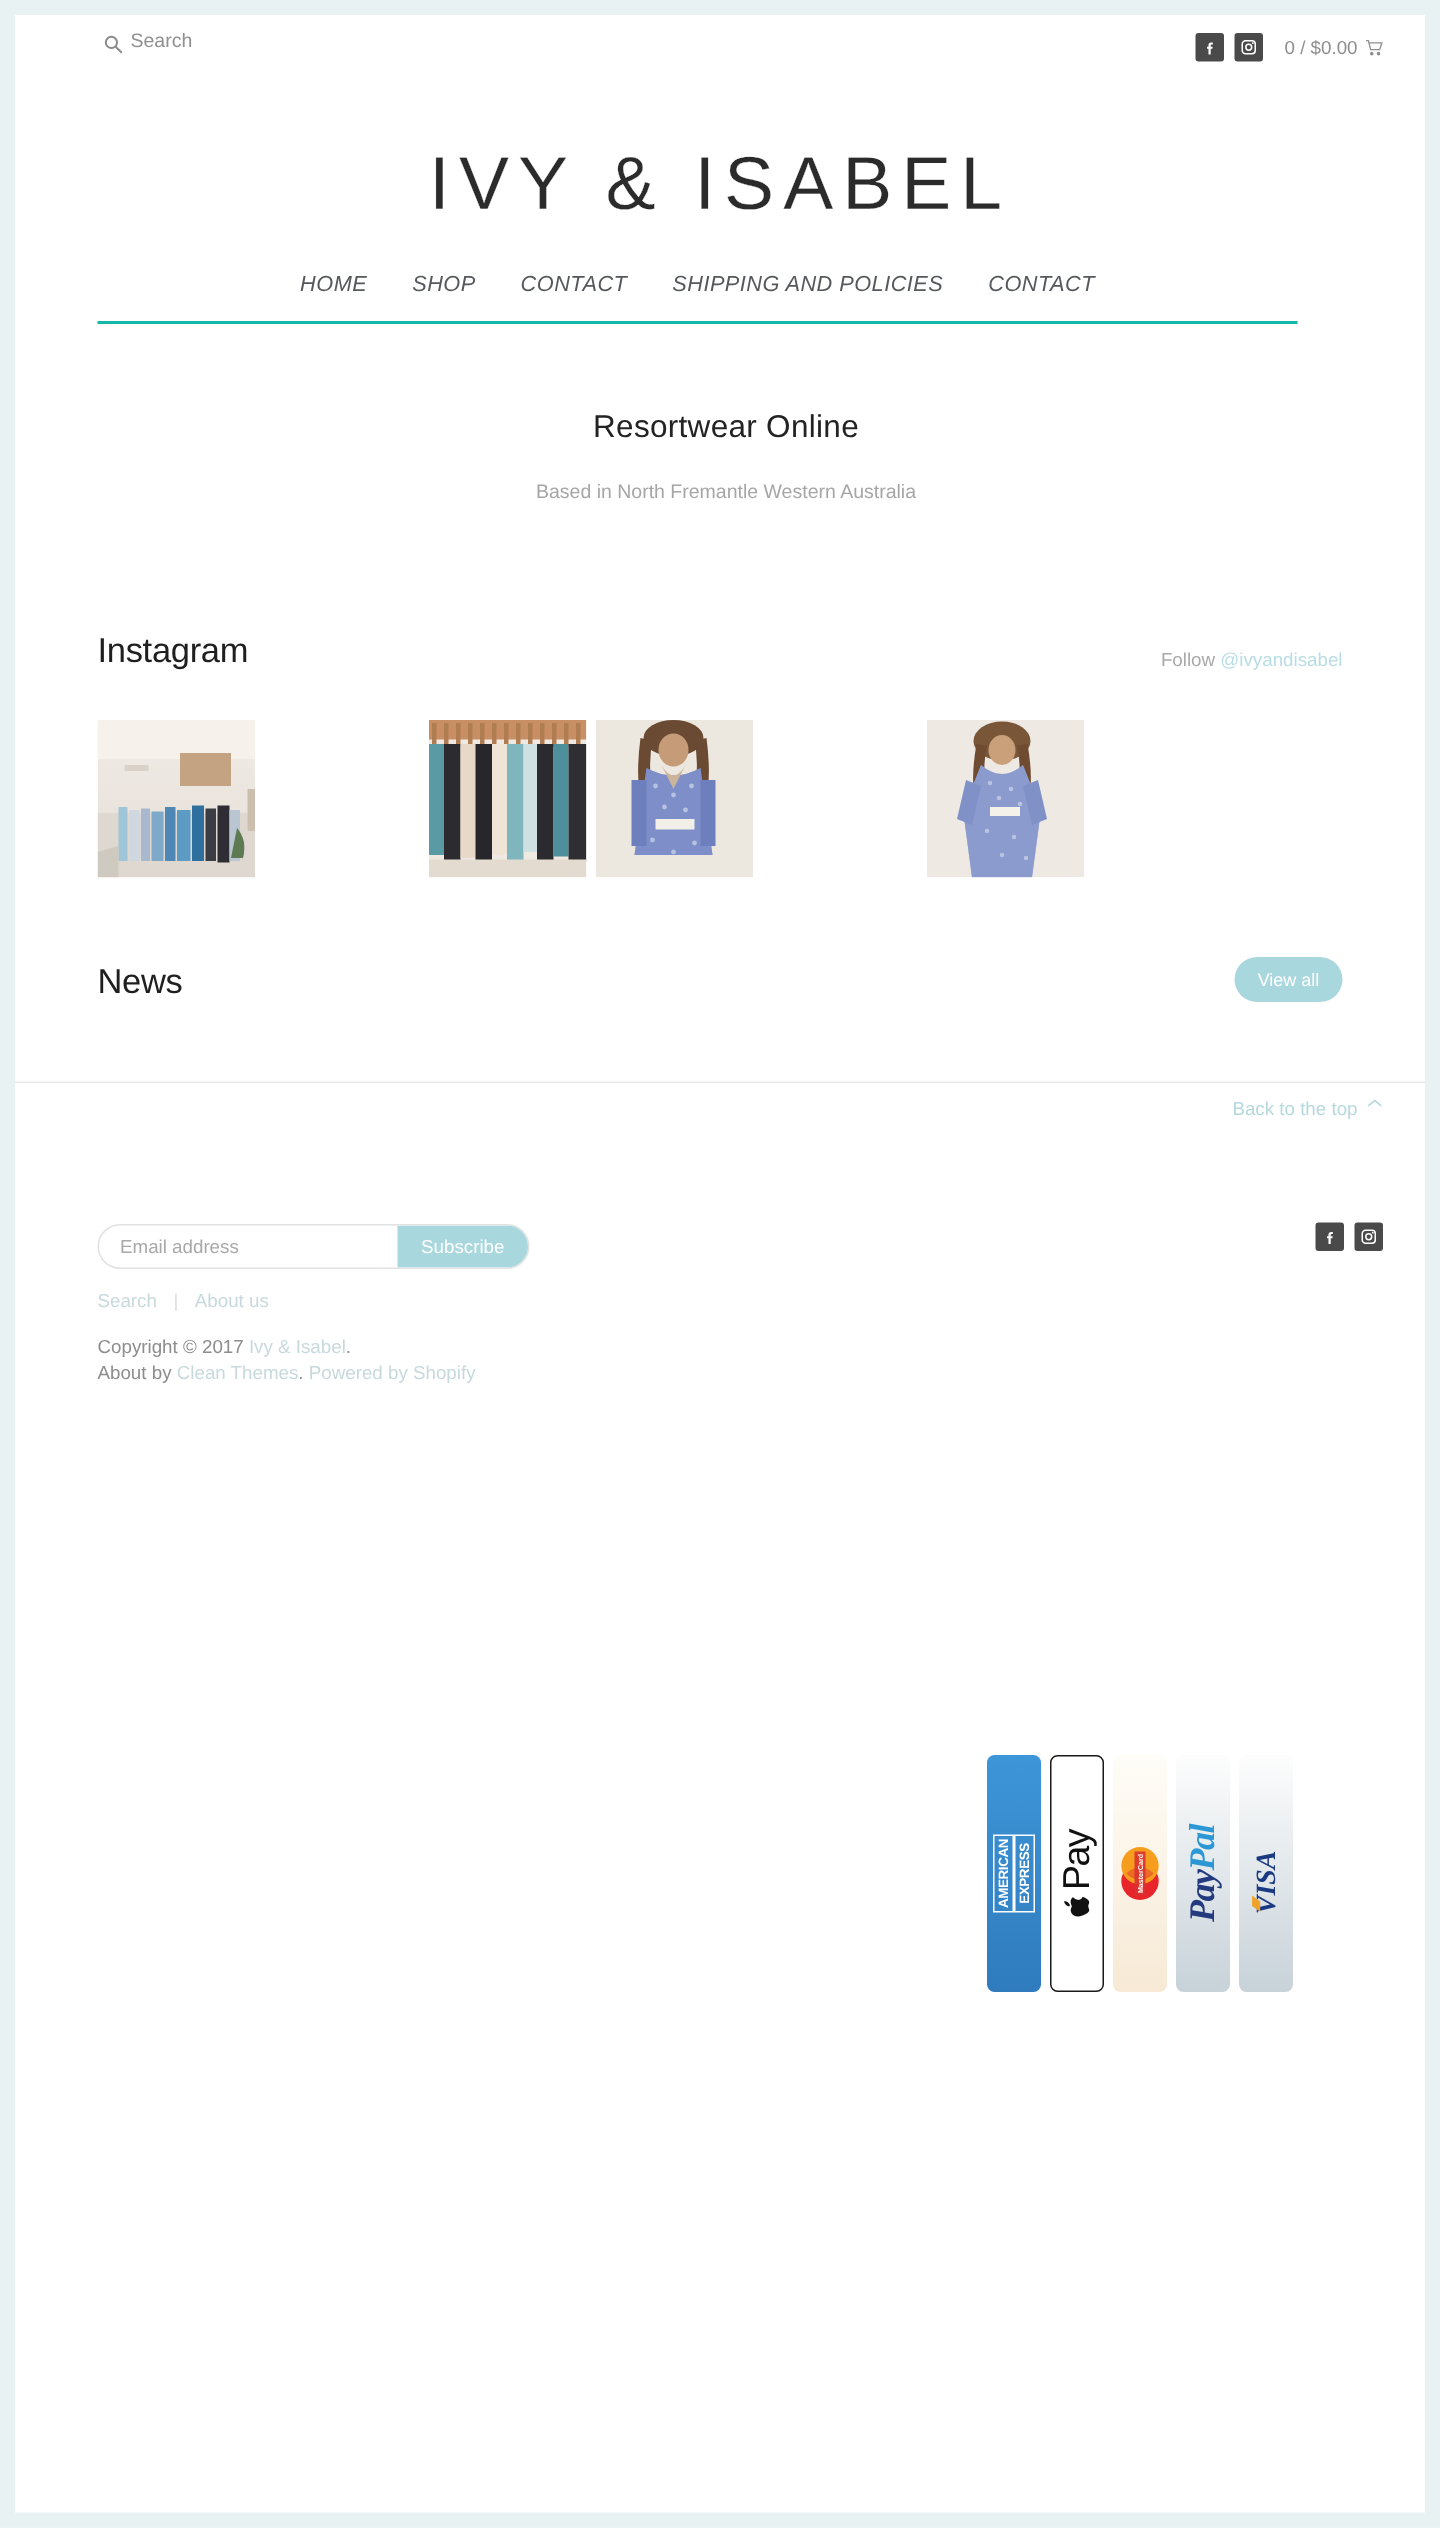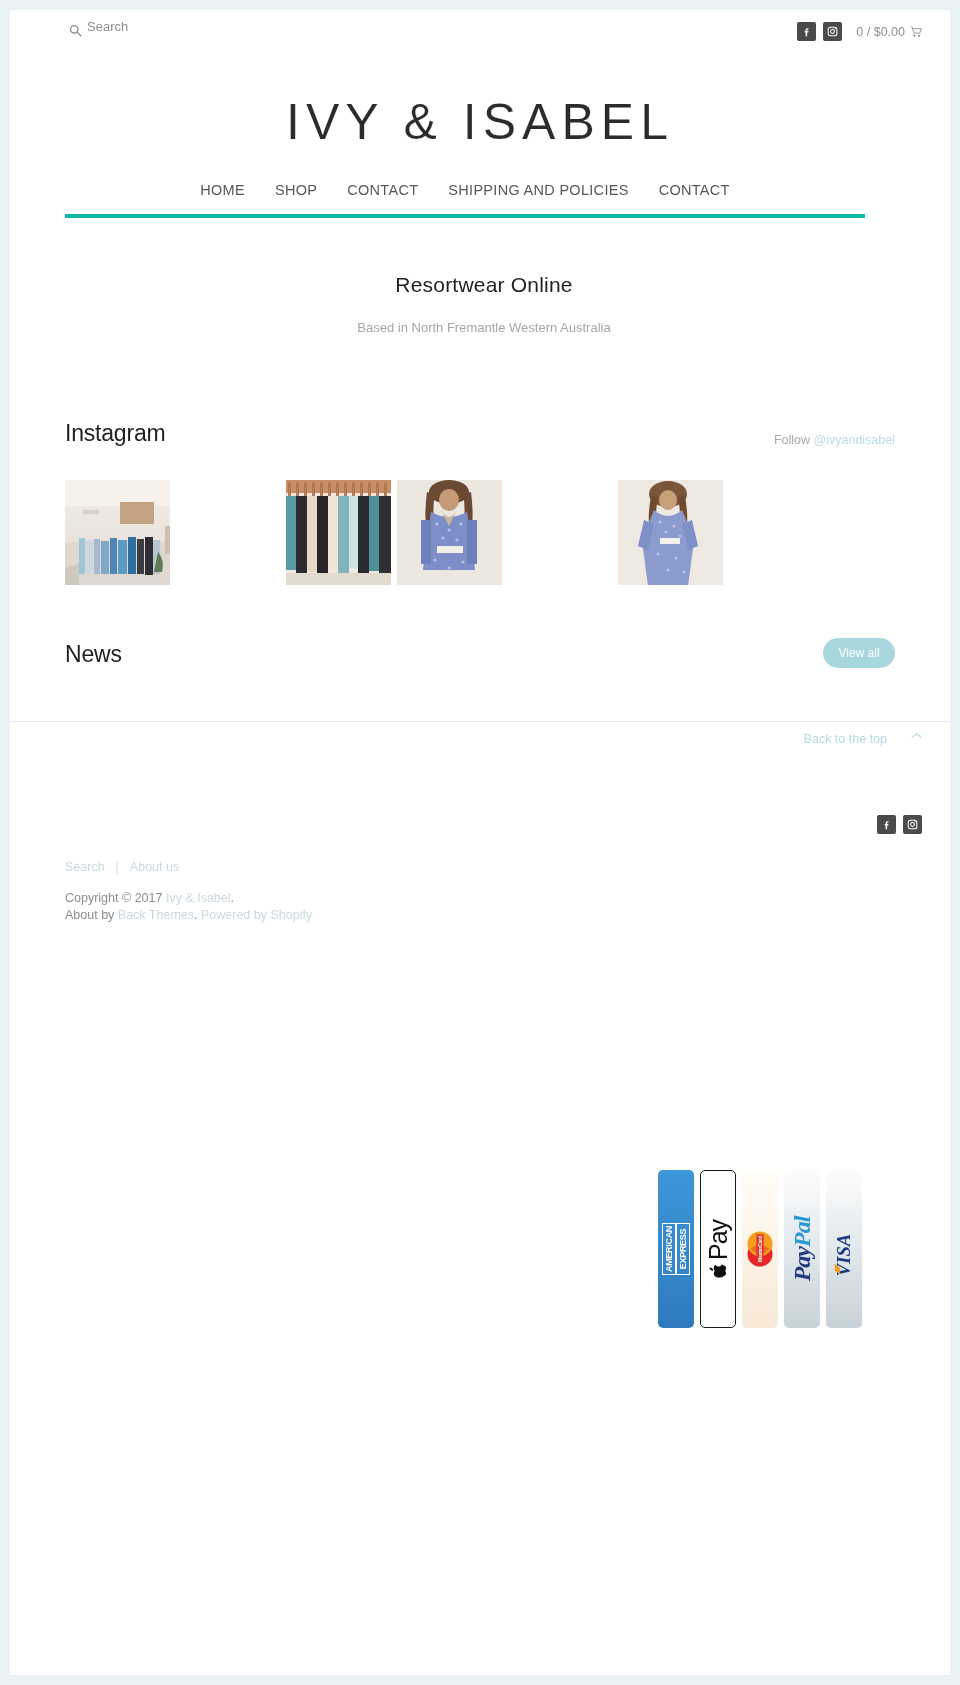--- a/index.html
+++ b/index.html
@@ -112,21 +112,22 @@
   .nav {
     position: absolute;
     left: 55px;
     top: 172px;
     width: 800px;
     display: flex;
     justify-content: center;
     align-items: center;
     gap: 30px;
     padding-bottom: 16px;
-    border-bottom: 4px solid #14b8a6;
+    border-bottom: 2px solid #14b8a6;
+    font-style: italic;
   }
   .nav a {
     font-size: 14.5px;
     color: #55585c;
     text-decoration: none;
     letter-spacing: 0.3px;
     white-space: nowrap;
   }
 
   
@@ -213,21 +214,21 @@
     width: 940px;
     height: 1px;
     background: #eaeaea;
   }
   .back-top {
     position: absolute;
     right: 28px;
     top: 722px;
     display: flex;
     align-items: flex-start;
-    gap: 24px;
+    gap: 6px;
     font-size: 12.5px;
     color: #b6d9de;
     text-decoration: none;
   }
   .back-top svg { display: block; color: #b6d9de; }
 
   .newsletter {
     position: absolute;
     left: 55px;
     top: 806px;
@@ -545,20 +546,24 @@
 
     <a class="back-top" href="#">
       <span>Back to the top</span>
       <span>
         <svg viewBox="0 0 12 8" width="11" height="7" fill="none" stroke="currentColor" stroke-width="1.3">
           <path d="M1 6 L6 2 L11 6"></path>
         </svg>
       </span>
     </a>
 
+    <form class="newsletter">
+      <input type="email" placeholder="Email address" style="">
+      <button type="submit">Subscribe</button>
+    </form>
 
     <div class="footer-social">
       <a class="sq-icon" href="#">
         <svg viewBox="0 0 24 24" width="12" height="12" fill="currentColor">
           <path d="M15.1 4.5h-2.3c-2.1 0-3.5 1.4-3.5 3.6v2.1H7.4v2.8h1.9v7.5h3v-7.5h2.2l.4-2.8h-2.6V8.4c0-.8.3-1.2 1.2-1.2h1.6V4.5z"></path>
         </svg>
       </a>
       <a class="sq-icon" href="#">
         <svg viewBox="0 0 24 24" width="13" height="13" fill="none" stroke="currentColor" stroke-width="1.9">
           <rect x="4" y="4" width="16" height="16" rx="4"></rect>
@@ -569,21 +574,21 @@
     </div>
 
     <div class="footer-links">
       <a href="#">Search</a>
       <span class="sep">|</span>
       <a href="#">About us</a>
     </div>
 
     <div class="copyright">
       <div><span>Copyright © 2017 </span><a href="#">Ivy &amp; Isabel</a><span>.</span></div>
-      <div><span>About by </span><a href="#">Back Themes</a><span>. </span><a href="#">Powered by Shopify</a></div>
+      <div><span>About by </span><a href="#">Clean Themes</a><span>. </span><a href="#">Powered by Shopify</a></div>
     </div>
 
     <div class="payments">
 
       <span class="pay pay-amex">
         <span class="inner">
           <span class="amex-txt">
               <span>AMERICAN</span>
               <span>EXPRESS</span>
             </span>

